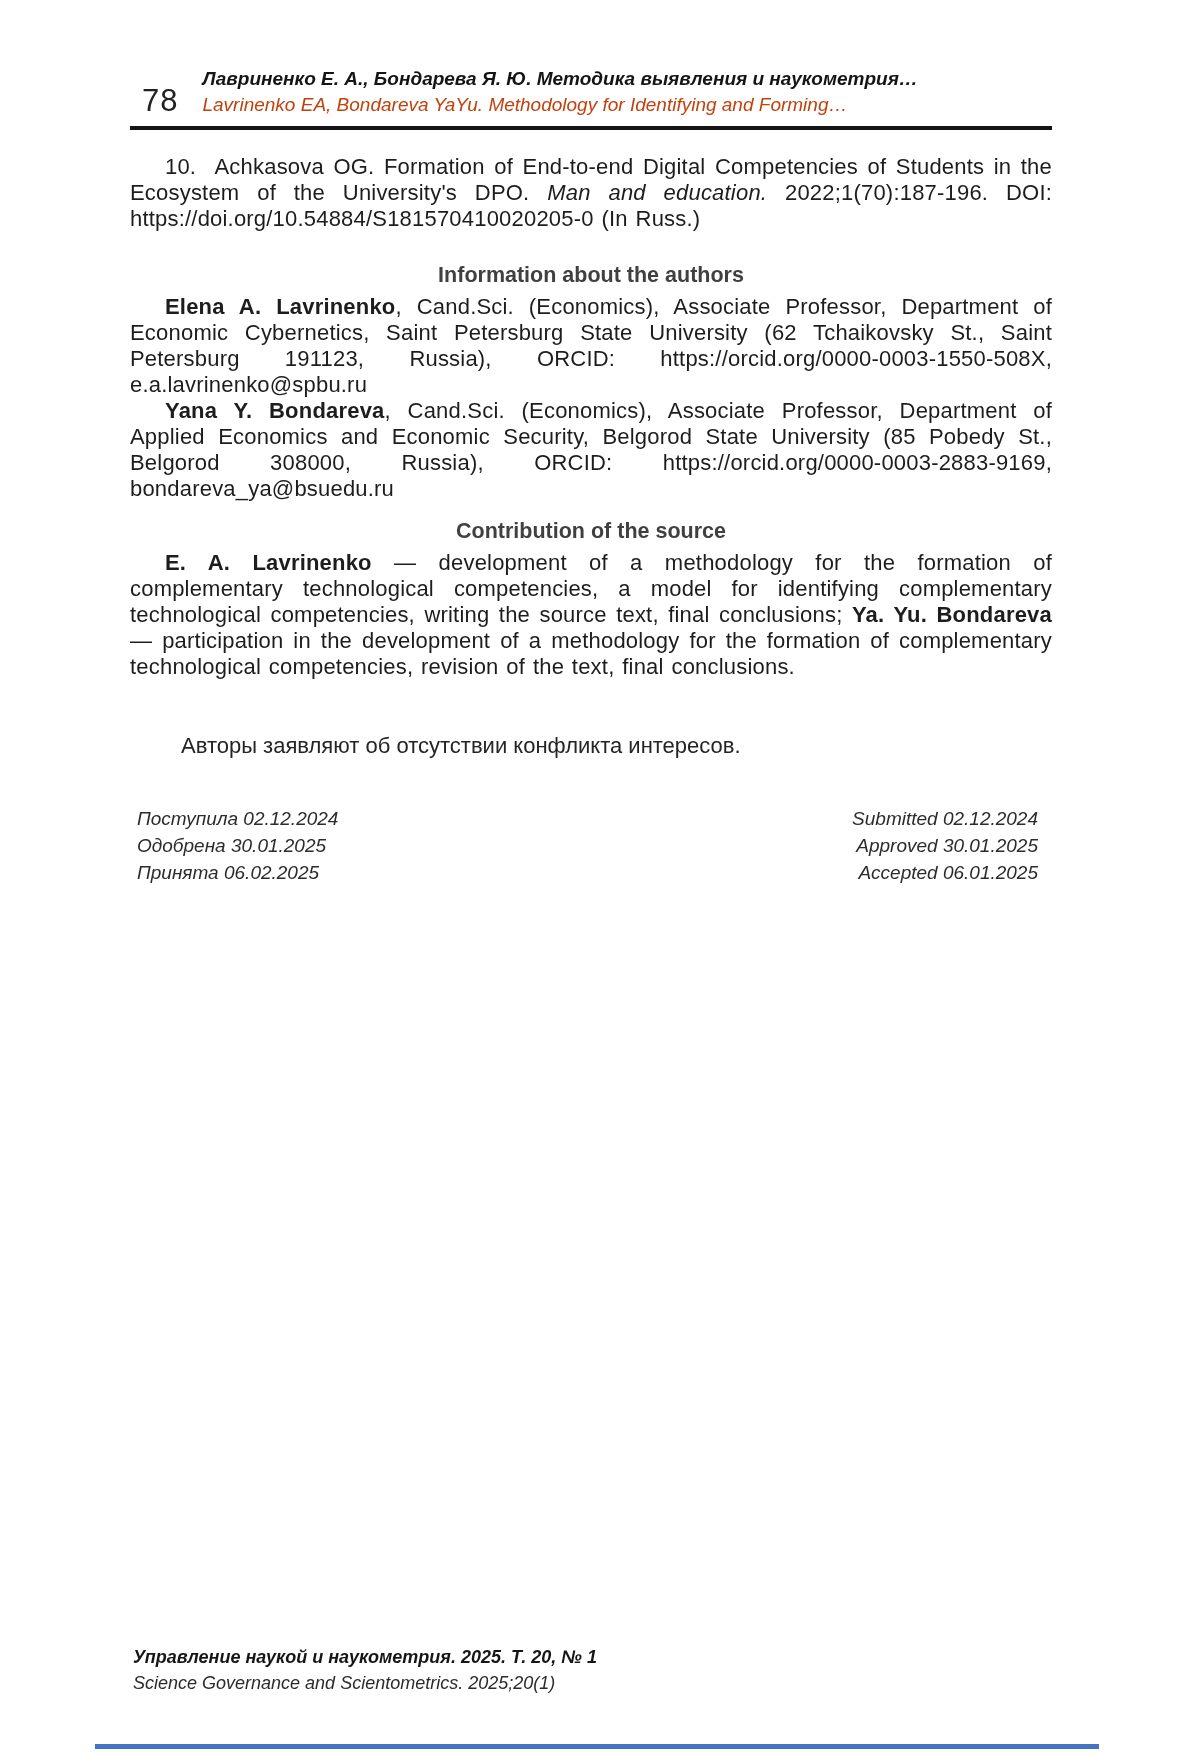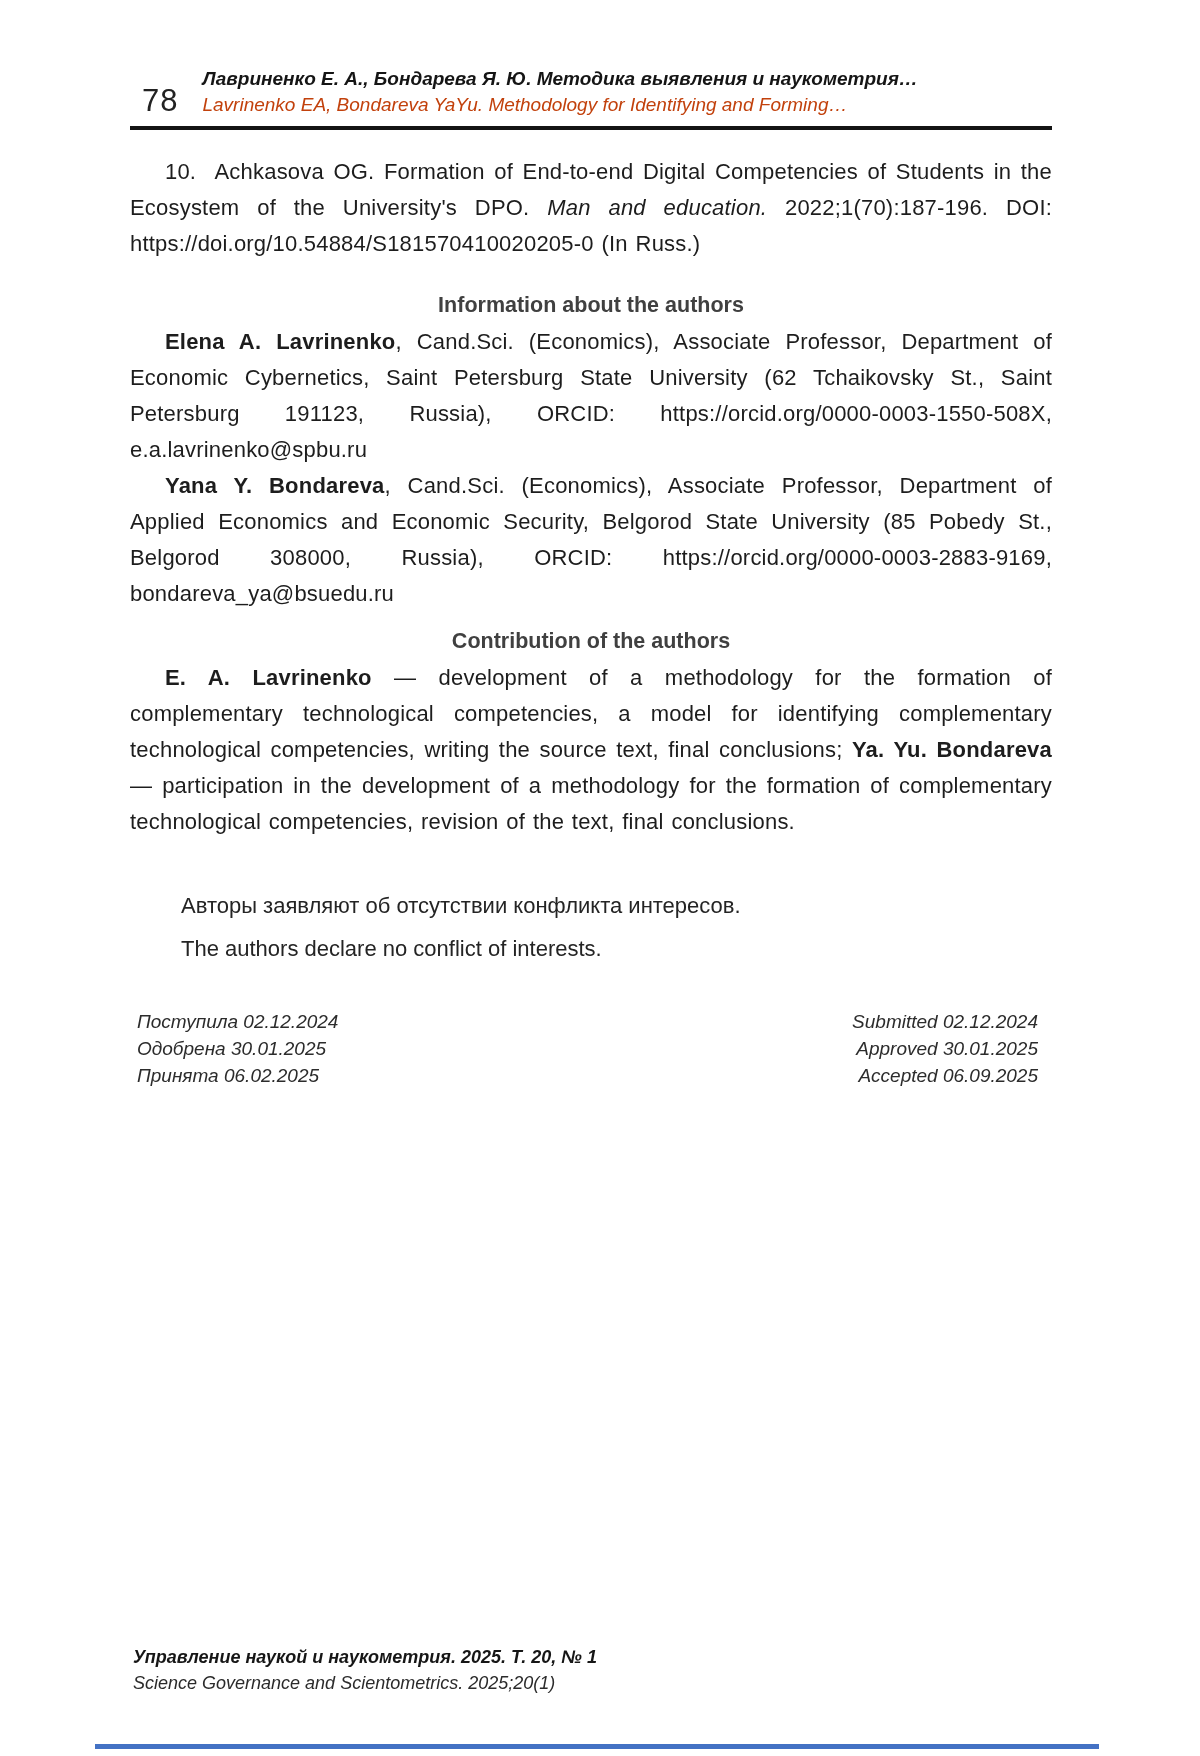--- a/index.html
+++ b/index.html
@@ -17,21 +17,21 @@
   
   .header-row { display:flex; align-items:flex-end; margin-top:66px; }
   .page-num { font-size:31px; line-height:1; font-weight:400; letter-spacing:1px; margin:0 24px 2px 12px; color:#222; }
   .titles { flex:1; }
   .rt-ru { font-weight:700; font-style:italic; font-size:19px; line-height:26px; color:#151515; }
   .rt-en { font-style:italic; font-size:19px; line-height:26px; color:#c2410c; }
   .header-rule { height:4px; background:#141414; margin-top:8px; }
 
   
   .body-par {
-    font-size:22px; line-height:36px;
+    font-size:22px; line-height:26px;
     letter-spacing:0.2px; word-spacing:1.5px;
     text-align:justify; text-indent:35px;
     margin:0; color:#1d1d1d;
   }
   .ref { margin-top:24px; }
   .ref-num { margin-right:10px; }
   .it { font-style:italic; }
   .section-heading {
     font-size:21.5px; font-weight:700; text-align:center;
     line-height:26px; margin:30px 0 6px 0; color:#404040;
@@ -72,41 +72,40 @@
       <i class="it">Man and education.</i>
       <span>2022;1(70):187-196. DOI: https://doi.org/10.54884/S181570410020205-0 (In Russ.)</span>
     </p>
 
     <h2 class="section-heading">Information about the authors</h2>
 
     <p class="body-par"><b>Elena A. Lavrinenko</b><span>, Cand.Sci. (Economics), Associate Professor, Department of Economic Cybernetics, Saint Petersburg State University (62 Tchaikovsky St., Saint Petersburg 191123, Russia), ORCID: https://orcid.org/0000-0003-1550-508X, e.a.lavrinenko@spbu.ru</span></p>
 
     <p class="body-par"><b>Yana Y. Bondareva</b><span>, Cand.Sci. (Economics), Associate Professor, Department of Applied Economics and Economic Security, Belgorod State University (85 Pobedy St., Belgorod 308000, Russia), ORCID: https://orcid.org/0000-0003-2883-9169, bondareva_ya@bsuedu.ru</span></p>
 
-    <h2 class="section-heading heading-contrib">Contribution of the authors</h2>
+    <h2 class="section-heading heading-contrib">Contribution of the source</h2>
 
     <p class="body-par contrib"><b>E. A. Lavrinenko</b><span> — development of a methodology for the formation of complementary technological competencies, a model for identifying complementary technological competencies, writing the source text, final conclusions; </span><b>Ya. Yu. Bondareva</b><span> — participation in the development of a methodology for the formation of complementary technological competencies, revision of the text, final conclusions.</span></p>
 
     <div class="conflict">
       <p>Авторы заявляют об отсутствии конфликта интересов.</p>
-      <p>The authors declare no conflict of interests.</p>
     </div>
 
     <div class="dates">
       <div class="date-row">
         <span>Поступила 02.12.2024</span>
         <span>Submitted 02.12.2024</span>
       </div>
       <div class="date-row">
         <span>Одобрена 30.01.2025</span>
         <span>Approved 30.01.2025</span>
       </div>
       <div class="date-row">
         <span>Принята 06.02.2025</span>
-        <span>Accepted 06.09.2025</span>
+        <span>Accepted 06.01.2025</span>
       </div>
     </div>
 
   </div>
 
   <div class="footer">
     <div class="footer-ru">Управление наукой и наукометрия. 2025. Т. 20, № 1</div>
     <div class="footer-en">Science Governance and Scientometrics. 2025;20(1)</div>
   </div>
 

